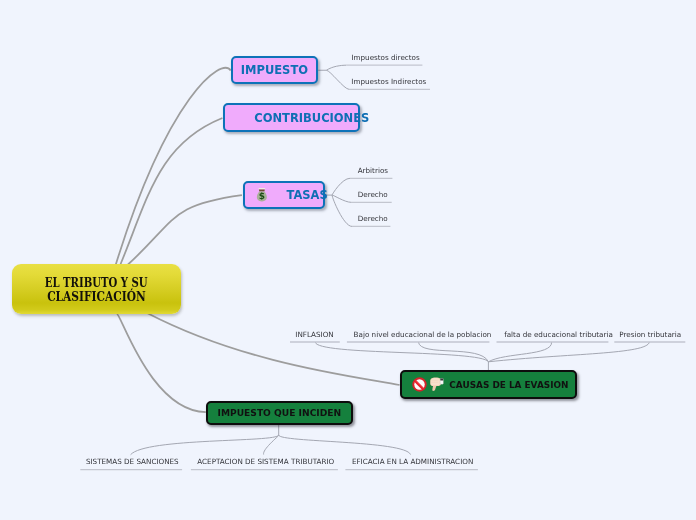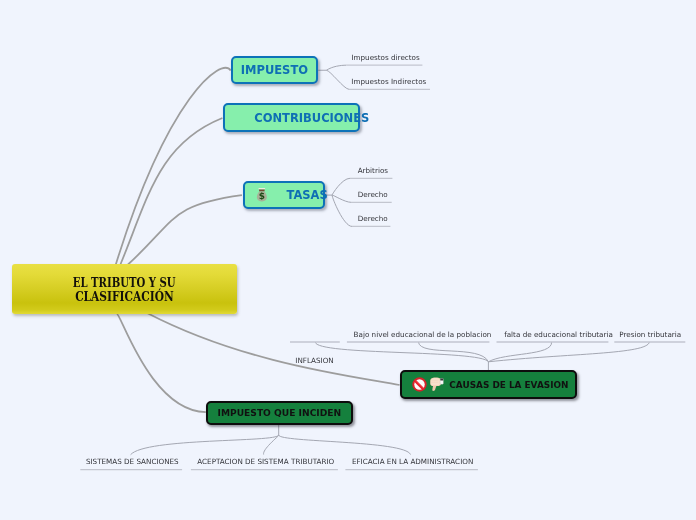--- a/index.html
+++ b/index.html
@@ -7,40 +7,40 @@
   body{width:696px;height:520px;overflow:hidden;background:#f0f4fd;
        font-family:"Liberation Sans",sans-serif;}
   #canvas{position:relative;width:696px;height:520px;overflow:hidden;background:#f0f4fd;}
   svg.links{position:absolute;left:0;top:0;width:696px;height:520px;}
 
   .node{position:absolute;box-sizing:border-box;display:flex;align-items:center;
         justify-content:center;white-space:nowrap;}
 
   
   #root-node{
-     left:12px;top:264px;width:225px;height:50px;border-radius:3px;
+     left:12px;top:264px;width:169px;height:50px;border-radius:9px;
      background:linear-gradient(180deg,
         #e9e044 0%,
         #e3da37 22%,
         #d5cd22 52%,
         #c9c20d 78%,
         #d2cb1b 92%,
         #e2da35 100%);
      box-shadow:1px 2px 3px rgba(60,60,40,.30);
      flex-direction:column;
      font-family:"DejaVu Serif",serif;font-weight:bold;font-size:12.4px;
      color:#13110a;
   }
   #root-node span{display:block;transform-origin:center;line-height:14.4px;position:relative;top:1px;}
   #root-node .l1{transform:scaleX(.815);}
   #root-node .l2{transform:scaleX(.858);}
 
   
   .bluebox{
-     background:#86efac;border:2.1px solid #0d72b8;border-radius:5px;
+     background:#f0abfc;border:2.1px solid #0d72b8;border-radius:5px;
      box-shadow:1.5px 2px 2.5px rgba(55,60,80,.38);
      color:#0f6fb4;font-weight:bold;font-size:11.5px;font-family:"DejaVu Sans",sans-serif;
   }
   
   .blackbox{
      background:#15803d;border:2.0px solid #0d0d0d;border-radius:5px;
      box-shadow:1.5px 2px 2.5px rgba(30,30,40,.45);
      color:#111;font-weight:bold;font-family:"DejaVu Sans",sans-serif;
   }
 
@@ -172,21 +172,21 @@
     <span class="lbl">IMPUESTO QUE INCIDEN</span>
   </div>
 
   <div class="leaf" style="left:351.4px;top:52.5px;">Impuestos directos</div>
   <div class="leaf" style="left:351.3px;top:76.6px;">Impuestos Indirectos</div>
 
   <div class="leaf" style="left:357.7px;top:165.5px;">Arbitrios</div>
   <div class="leaf" style="left:357.7px;top:189.6px;">Derecho</div>
   <div class="leaf" style="left:357.7px;top:213.5px;">Derecho</div>
 
-  <div class="leaf" style="left:295.3px;top:330.1px;margin-top:26px;">INFLASION</div>
+  <div class="leaf" style="left:295.3px;top:330.1px;">INFLASION</div>
   <div class="leaf" style="left:353.6px;top:330.1px;">Bajo nivel educacional de la poblacion</div>
   <div class="leaf" style="left:504.2px;top:330.1px;">falta de educacional tributaria</div>
   <div class="leaf" style="left:619.3px;top:330.1px;">Presion tributaria</div>
 
   <div class="leaf" style="left:85.9px;top:457px;">SISTEMAS DE SANCIONES</div>
   <div class="leaf" style="left:197.3px;top:457px;">ACEPTACION DE SISTEMA TRIBUTARIO</div>
   <div class="leaf" style="left:351.9px;top:457px;">EFICACIA EN LA ADMINISTRACION</div>
 
 </div>
 

